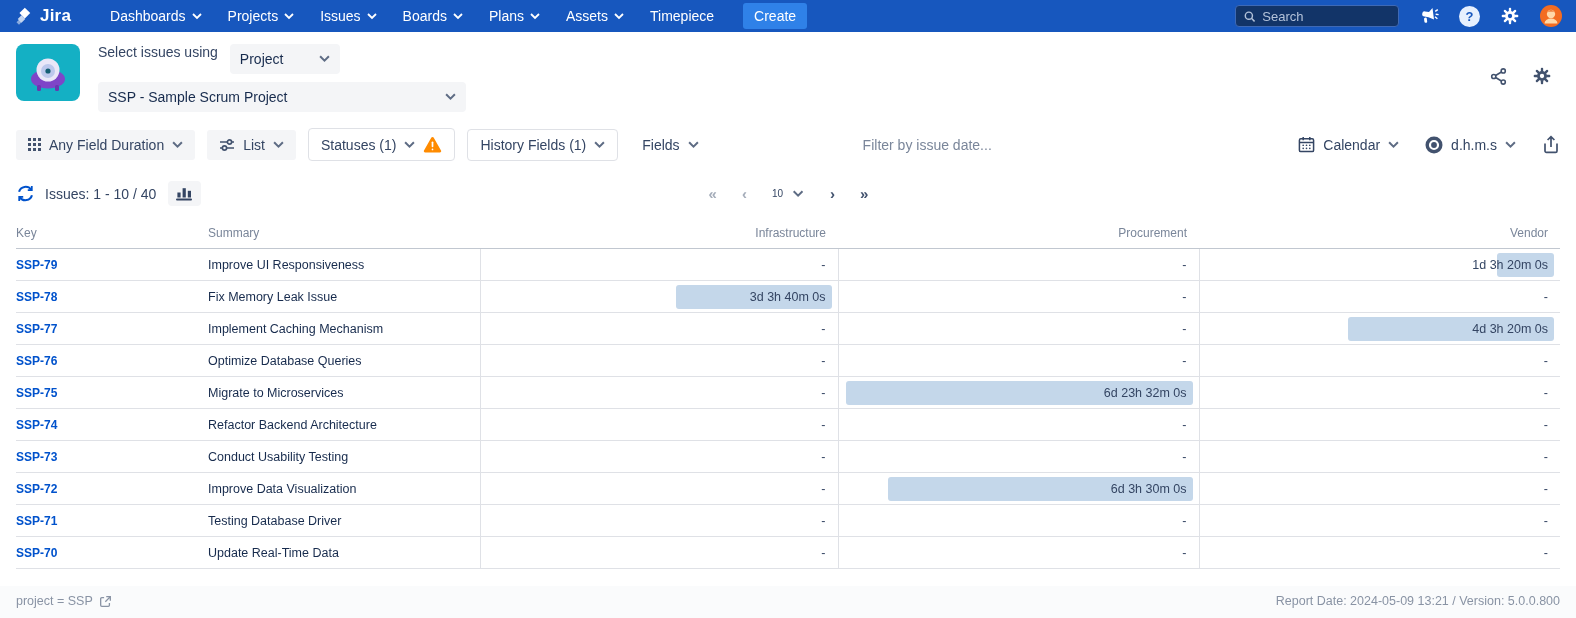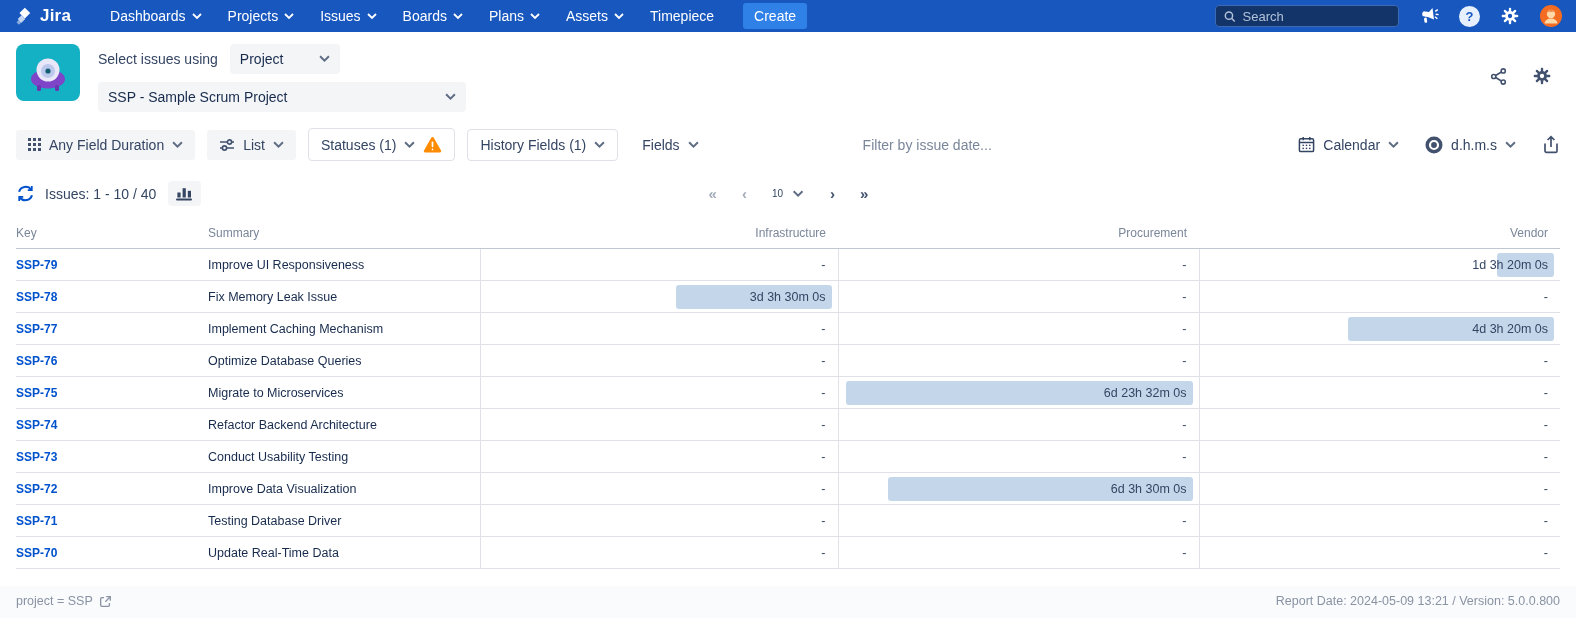--- a/index.html
+++ b/index.html
@@ -19,42 +19,42 @@
   .logo { display:flex; align-items:center; gap:6px; margin-right:26px; }
   .logo-text { font-size:17px; font-weight:bold; letter-spacing:.2px; }
   .nav-items { display:flex; align-items:center; }
   .nav-item { display:flex; align-items:center; gap:6px; font-size:14px; padding:0 13px; cursor:pointer; white-space:nowrap; }
   .create-btn {
     background:#2F81E8; color:#fff; font-size:14px; border:none; border-radius:3px;
     padding:5px 11px; margin-left:16px; cursor:pointer; font-family:inherit;
   }
   .nav-right { margin-left:auto; display:flex; align-items:center; gap:20px; }
   .search-box {
-    width:184px; height:22px; background:#123468; border:1px solid #3E69B5; border-radius:4px;
+    width:164px; height:22px; background:#123468; border:1px solid #3E69B5; border-radius:4px;
     display:flex; align-items:center; gap:7px; padding:0 8px;
   }
   .search-box input {
     background:transparent; border:none; outline:none; color:#CFDAEA; font-size:13px; width:100%;
     font-family:inherit;
   }
   .search-box input::placeholder { color:#B3C2D9; }
   .help-circle {
     width:21px; height:21px; border-radius:50%; background:#E7F0FE; color:#1757BE;
     font-size:13px; font-weight:bold; display:flex; align-items:center; justify-content:center; cursor:pointer;
   }
   .avatar { width:22px; height:22px; border-radius:50%; cursor:pointer; }
 
   
   .app-header { display:flex; padding:12px 24px 0 16px; flex-shrink:0; }
   .app-icon {
     width:64px; height:57px; border-radius:8px; background:#14B0C4; flex-shrink:0;
     display:flex; align-items:center; justify-content:center;
   }
   .header-fields { margin-left:18px; }
-  .hf-row1 { display:flex; align-items:center; gap:12px; }
+  .hf-row1 { display:flex; gap:12px; }
   .hf-label { font-size:14px; color:#344563; }
   .chip {
     background:#F4F5F7; border-radius:4px; height:30px; display:flex; align-items:center;
     justify-content:space-between; padding:0 10px; font-size:14px; color:#172B4D; cursor:pointer;
   }
   .chip-mode { width:110px;gap:16px; }
   .chip-project { width:368px; margin-top:8px;align-items:center; }
   .header-actions { margin-left:auto; display:flex; align-items:center; gap:24px; padding-top:22px; align-self:flex-start; }
   .icon-btn { cursor:pointer; background:none; border:none; padding:0; }
 
@@ -419,21 +419,21 @@
         <tr>
           <td class="c-key">SSP-79</td>
           <td class="c-sum">Improve UI Responsiveness</td>
           <td class="c-dur"><span class="dur-text">-</span></td>
           <td class="c-dur"><span class="dur-text">-</span></td>
           <td class="c-dur"><div class="bar" style="width: 57px;"></div><span class="dur-text">1d 3h 20m 0s</span></td>
         </tr>
         <tr>
           <td class="c-key">SSP-78</td>
           <td class="c-sum">Fix Memory Leak Issue</td>
-          <td class="c-dur"><div class="bar" style="width: 156px;"></div><span class="dur-text">3d 3h 30m 0s</span></td>
+          <td class="c-dur"><div class="bar" style="width: 156px;"></div><span class="dur-text">3d 3h 40m 0s</span></td>
           <td class="c-dur"><span class="dur-text">-</span></td>
           <td class="c-dur"><span class="dur-text">-</span></td>
         </tr>
         <tr>
           <td class="c-key">SSP-77</td>
           <td class="c-sum">Implement Caching Mechanism</td>
           <td class="c-dur"><span class="dur-text">-</span></td>
           <td class="c-dur"><span class="dur-text">-</span></td>
           <td class="c-dur"><div class="bar" style="width: 206px;"></div><span class="dur-text">4d 3h 20m 0s</span></td>
         </tr>

